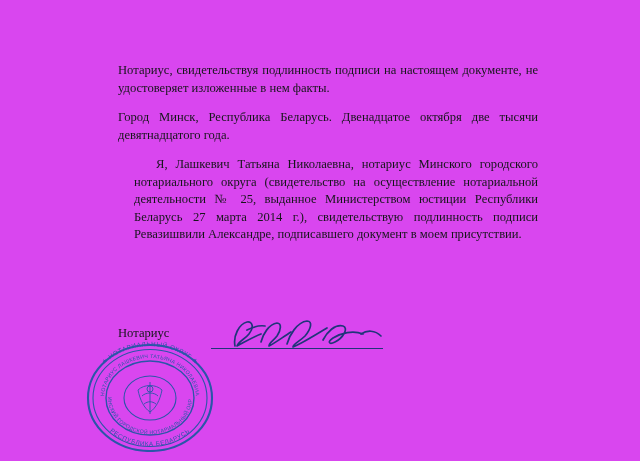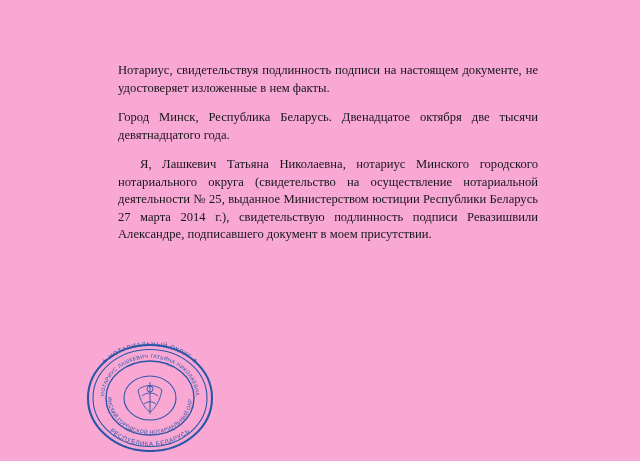--- a/index.html
+++ b/index.html
@@ -13,37 +13,38 @@
     font-family: "Liberation Serif", serif;
     color: #1b1b1b;
     overflow: hidden;
     position: relative;
   }
   .page {
     position: absolute;
     left: 0; top: 0;
     width: 640px;
     height: 461px;
-    background: #f9a8d4;
+    background: #d946ef;
   }
   .doc-body {
     position: absolute;
     left: 118px;
     top: 62px;
     width: 420px;
   }
   .para {
     font-size: 12.6px;
     line-height: 17.5px;
     text-align: justify;
     margin: 0 0 12px 0;
     color: #16161a;
   }
   .para.indent {
     text-indent: 22px;
+    margin-left: 16px;
   }
   .registry {
     position: absolute;
     left: 140px;
     top: 276px;
     width: 400px;
   }
   .registry .line {
     font-size: 12.6px;
     line-height: 18px;
@@ -95,20 +96,39 @@
 
   <div class="doc-body">
     <p class="para">Нотариус, свидетельствуя подлинность подписи на настоящем документе, не удостоверяет изложенные в нем факты.</p>
     <p class="para">Город Минск, Республика Беларусь. Двенадцатое октября две тысячи девятнадцатого года.</p>
     <p class="para indent">Я, Лашкевич Татьяна Николаевна, нотариус Минского городского нотариального округа (свидетельство на осуществление нотариальной деятельности № 25, выданное Министерством юстиции Республики Беларусь 27 марта 2014 г.), свидетельствую подлинность подписи Ревазишвили Александре, подписавшего документ в моем присутствии.</p>
   </div>
 
   <div class="registry">
   </div>
 
+  <div class="sign-row">
+    <span class="sign-label">Нотариус</span>
+
+    <span class="signature">
+      <svg width="190" height="46" viewBox="0 0 190 46" aria-hidden="true">
+        <g fill="none" stroke="#20357a" stroke-width="1.7" stroke-linecap="round" stroke-linejoin="round">
+          <path d="M12 36 C10 26, 16 14, 24 12 C30 11, 31 18, 26 24 C22 29, 16 31, 14 36 C20 33, 30 27, 38 24"></path>
+          <path d="M24 20 C30 17, 36 15, 42 16"></path>
+          <path d="M38 32 C40 24, 46 14, 54 13 C59 13, 58 20, 54 26 C50 31, 46 33, 46 36 C52 33, 60 27, 68 22"></path>
+          <path d="M64 34 C66 26, 74 12, 84 11 C90 11, 88 19, 82 26 C76 32, 70 34, 70 37 C78 34, 92 25, 104 18"></path>
+          <path d="M100 30 C104 22, 112 14, 120 16 C126 18, 120 28, 112 32 C106 35, 104 32, 110 28 C118 23, 130 20, 140 24"></path>
+          <path d="M138 24 C144 20, 152 20, 158 26"></path>
+        </g>
+      </svg>
+    </span>
+
+    <span class="sign-underline"></span>
+
+  </div>
 
   <div class="stamp">
     <svg width="148" height="112" viewBox="0 0 148 112" aria-hidden="true">
       <defs>
         <path id="arcOuterTop" d="M 14 58 A 60 52 0 0 1 134 58"></path>
         <path id="arcOuterBottom" d="M 18 58 A 56 48 0 0 0 130 58"></path>
         <path id="arcInnerTop" d="M 28 58 A 46 40 0 0 1 120 58"></path>
         <path id="arcInnerBottom" d="M 32 58 A 42 36 0 0 0 116 58"></path>
       </defs>
       <g stroke="#2a56a8" fill="none">

